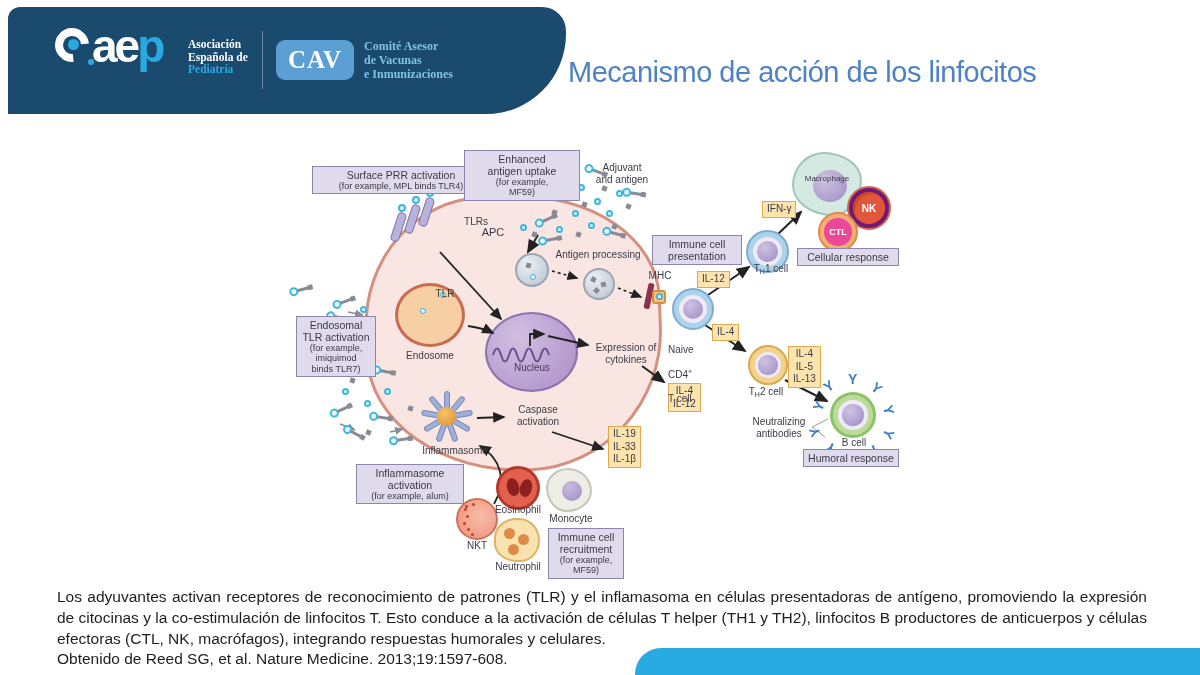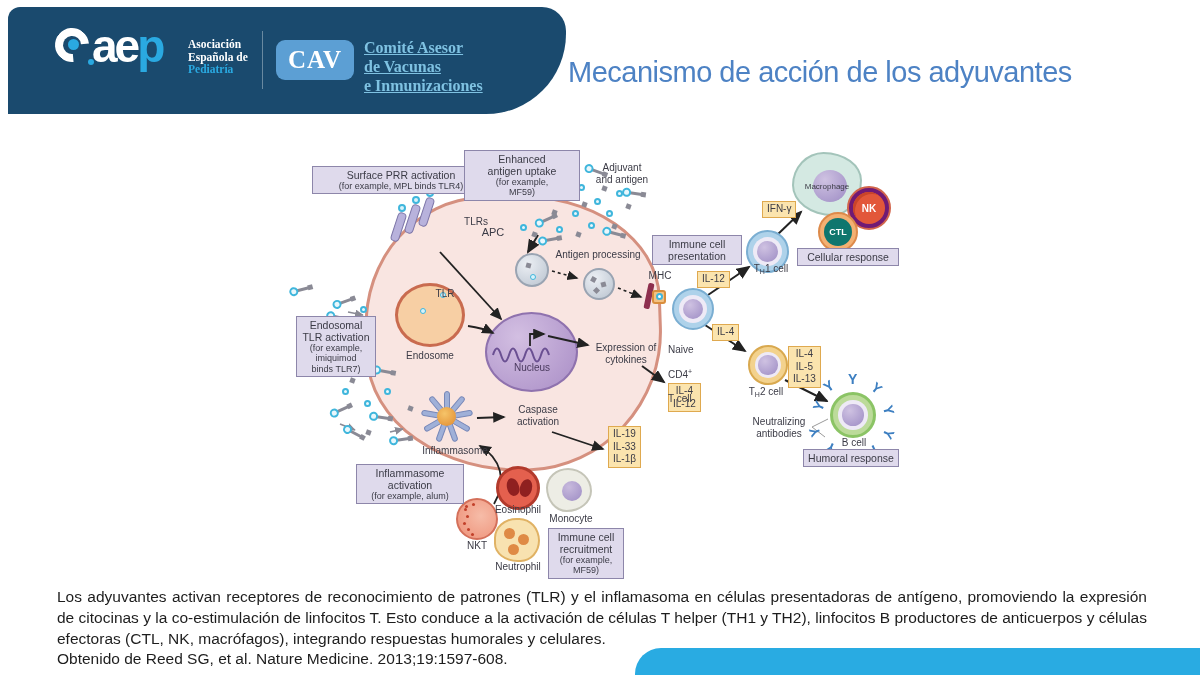--- a/index.html
+++ b/index.html
@@ -20,21 +20,21 @@
   .aep-word .p-cyan { color:#2aa9e1; }
   .aep-sub { position:absolute; left:180px; top:31px; font-family:"Liberation Serif", serif; font-weight:bold;
              font-size:11.5px; line-height:1.1; color:#ffffff; white-space:pre-line; }
   .aep-sub3 { position:absolute; left:180px; top:56px; font-family:"Liberation Serif", serif; font-weight:bold;
               font-size:11.5px; color:#2aa9e1; }
   .hdr-divider { position:absolute; left:254px; top:24px; width:1px; height:58px; background:rgba(255,255,255,0.35); }
   .cav-badge { position:absolute; left:268px; top:33px; width:78px; height:40px; background:#5c9fd4;
                border-radius:9px; display:flex; align-items:center; justify-content:center;
                color:#ffffff; font-family:"Liberation Serif", serif; font-weight:bold; font-size:25px; letter-spacing:1px; }
   .cav-sub { position:absolute; left:356px; top:32px; font-family:"Liberation Serif", serif; font-weight:bold;
-             font-size:16px; line-height:1.18; color:#7fc2e2; white-space:pre-line;text-decoration:underline; }
+             font-size:12px; line-height:1.18; color:#7fc2e2; white-space:pre-line; }
   .page-title { position:absolute; left:568px; top:56px; width:560px; font-size:29px; letter-spacing:-0.5px;
                 color:#4d82c4; }
 
   
   .diagram { position:absolute; left:290px; top:140px; width:620px; height:450px; font-size:10px; color:#3b3b46; }
   .apc-blob { position:absolute; left:75px; top:55px; width:297px; height:277px; background:#f9e5e1;
               border:3px solid #d5907f; border-radius:42% 50% 48% 55% / 48% 40% 52% 45%;
               transform:rotate(-2deg); z-index:0; }
   .organ { position:absolute; z-index:1; }
   .endosome { left:105px; top:143px; width:70px; height:64px; background:#f7cfa4; border:3px solid #c96b4f; border-radius:50%; }
@@ -62,29 +62,29 @@
   .cellmid { width:74%; height:74%; border-radius:50%; background:#eeeaf6; display:flex; align-items:center; justify-content:center; }
   .cellcore { width:72%; height:72%; border-radius:50%; background:radial-gradient(circle at 35% 30%, #cfc2e2, #9d8cc4); }
   .ring-blue { background:#aed2ea; border:2px solid #7aaed2; }
   .ring-yellow { background:#f3d28d; border:2px solid #d9a94f; }
   .ring-green { background:#bcdb9a; border:3px solid #8bc465; }
 
   .macrophage { position:absolute; left:502px; top:12px; width:70px; height:64px; background:#d4e9e2;
                 border:2px solid #a3c4ba; border-radius:45% 55% 42% 58% / 52% 44% 56% 48%; z-index:2; }
   .mac-core { position:absolute; left:19px; top:16px; width:34px; height:32px; border-radius:50%;
               background:radial-gradient(circle at 35% 30%, #cfc2e2, #9d8cc4); }
-  .mac-label { position:absolute; left:2px; top:22px; width:66px; text-align:center; font-size:8px; color:#3b3b46; z-index:3;margin-top:8px; }
+  .mac-label { position:absolute; left:2px; top:22px; width:66px; text-align:center; font-size:8px; color:#3b3b46; z-index:3; }
   .nk-cell { position:absolute; left:557px; top:46px; width:44px; height:44px; border-radius:50%;
              background:#701a75; border:2px solid #d2654c; display:flex; align-items:center; justify-content:center; z-index:2; }
   .nk-inner { width:32px; height:32px; border-radius:50%; background:#e2573a;
               box-shadow:inset 3px 3px 0 -1px #c8442a; display:flex; align-items:center; justify-content:center;
               color:#fff; font-weight:bold; font-size:10px; }
   .ctl-cell { position:absolute; left:528px; top:72px; width:40px; height:40px; border-radius:50%;
               background:#f3b072; border:2px solid #dd8a4a; display:flex; align-items:center; justify-content:center; z-index:2; }
-  .ctl-inner { width:28px; height:28px; border-radius:50%; background:#0f766e; display:flex; align-items:center;
+  .ctl-inner { width:28px; height:28px; border-radius:50%; background:#ec4899; display:flex; align-items:center;
                justify-content:center; color:#fff; font-weight:bold; font-size:9px; }
   .antibody { position:absolute; color:#3d7fc1; font-weight:bold; font-size:14px; z-index:2; }
 
   .eosinophil { position:absolute; left:206px; top:326px; width:44px; height:44px; border-radius:50%;
                 background:#e4604e; border:3px solid #b23a2c; z-index:2; }
   .eos-lobe { position:absolute; width:12px; height:18px; background:#8f2020; border-radius:50% 50% 45% 45%; }
   .monocyte { position:absolute; left:256px; top:328px; width:46px; height:44px; background:#ededE5;
               border:2px solid #c5c5b8; border-radius:48% 52% 55% 45% / 45% 52% 48% 55%; z-index:2; }
   .mono-core { position:absolute; left:14px; top:11px; width:20px; height:20px; border-radius:50%;
                background:radial-gradient(circle at 35% 30%, #c8badd, #9d8cc4); }
@@ -137,21 +137,21 @@
     <div class="aep-word"><span>ae</span><span class="p-cyan">p</span></div>
     <div class="aep-sub">Asociación
 Española de</div>
     <div class="aep-sub3">Pediatría</div>
     <div class="hdr-divider"></div>
     <div class="cav-badge">CAV</div>
     <div class="cav-sub">Comité Asesor
 de Vacunas
 e Inmunizaciones</div>
   </div>
-  <div class="page-title">Mecanismo de acción de los adyuvantes</div>
+  <div class="page-title">Mecanismo de acción de los linfocitos</div>
 
   <div class="diagram">
 
     <div class="apc-blob"></div>
 
     <div class="organ endosome"></div>
     <div class="endo-rod" style="left:118px;top:152px;transform:rotate(35deg);"></div>
     <div class="endo-rod" style="left:142px;top:160px;transform:rotate(-30deg);"></div>
     <div class="v-dot" style="left:130px;top:168px;z-index:2;"></div>
     <div class="v-dot" style="left:150px;top:152px;z-index:2;"></div>

